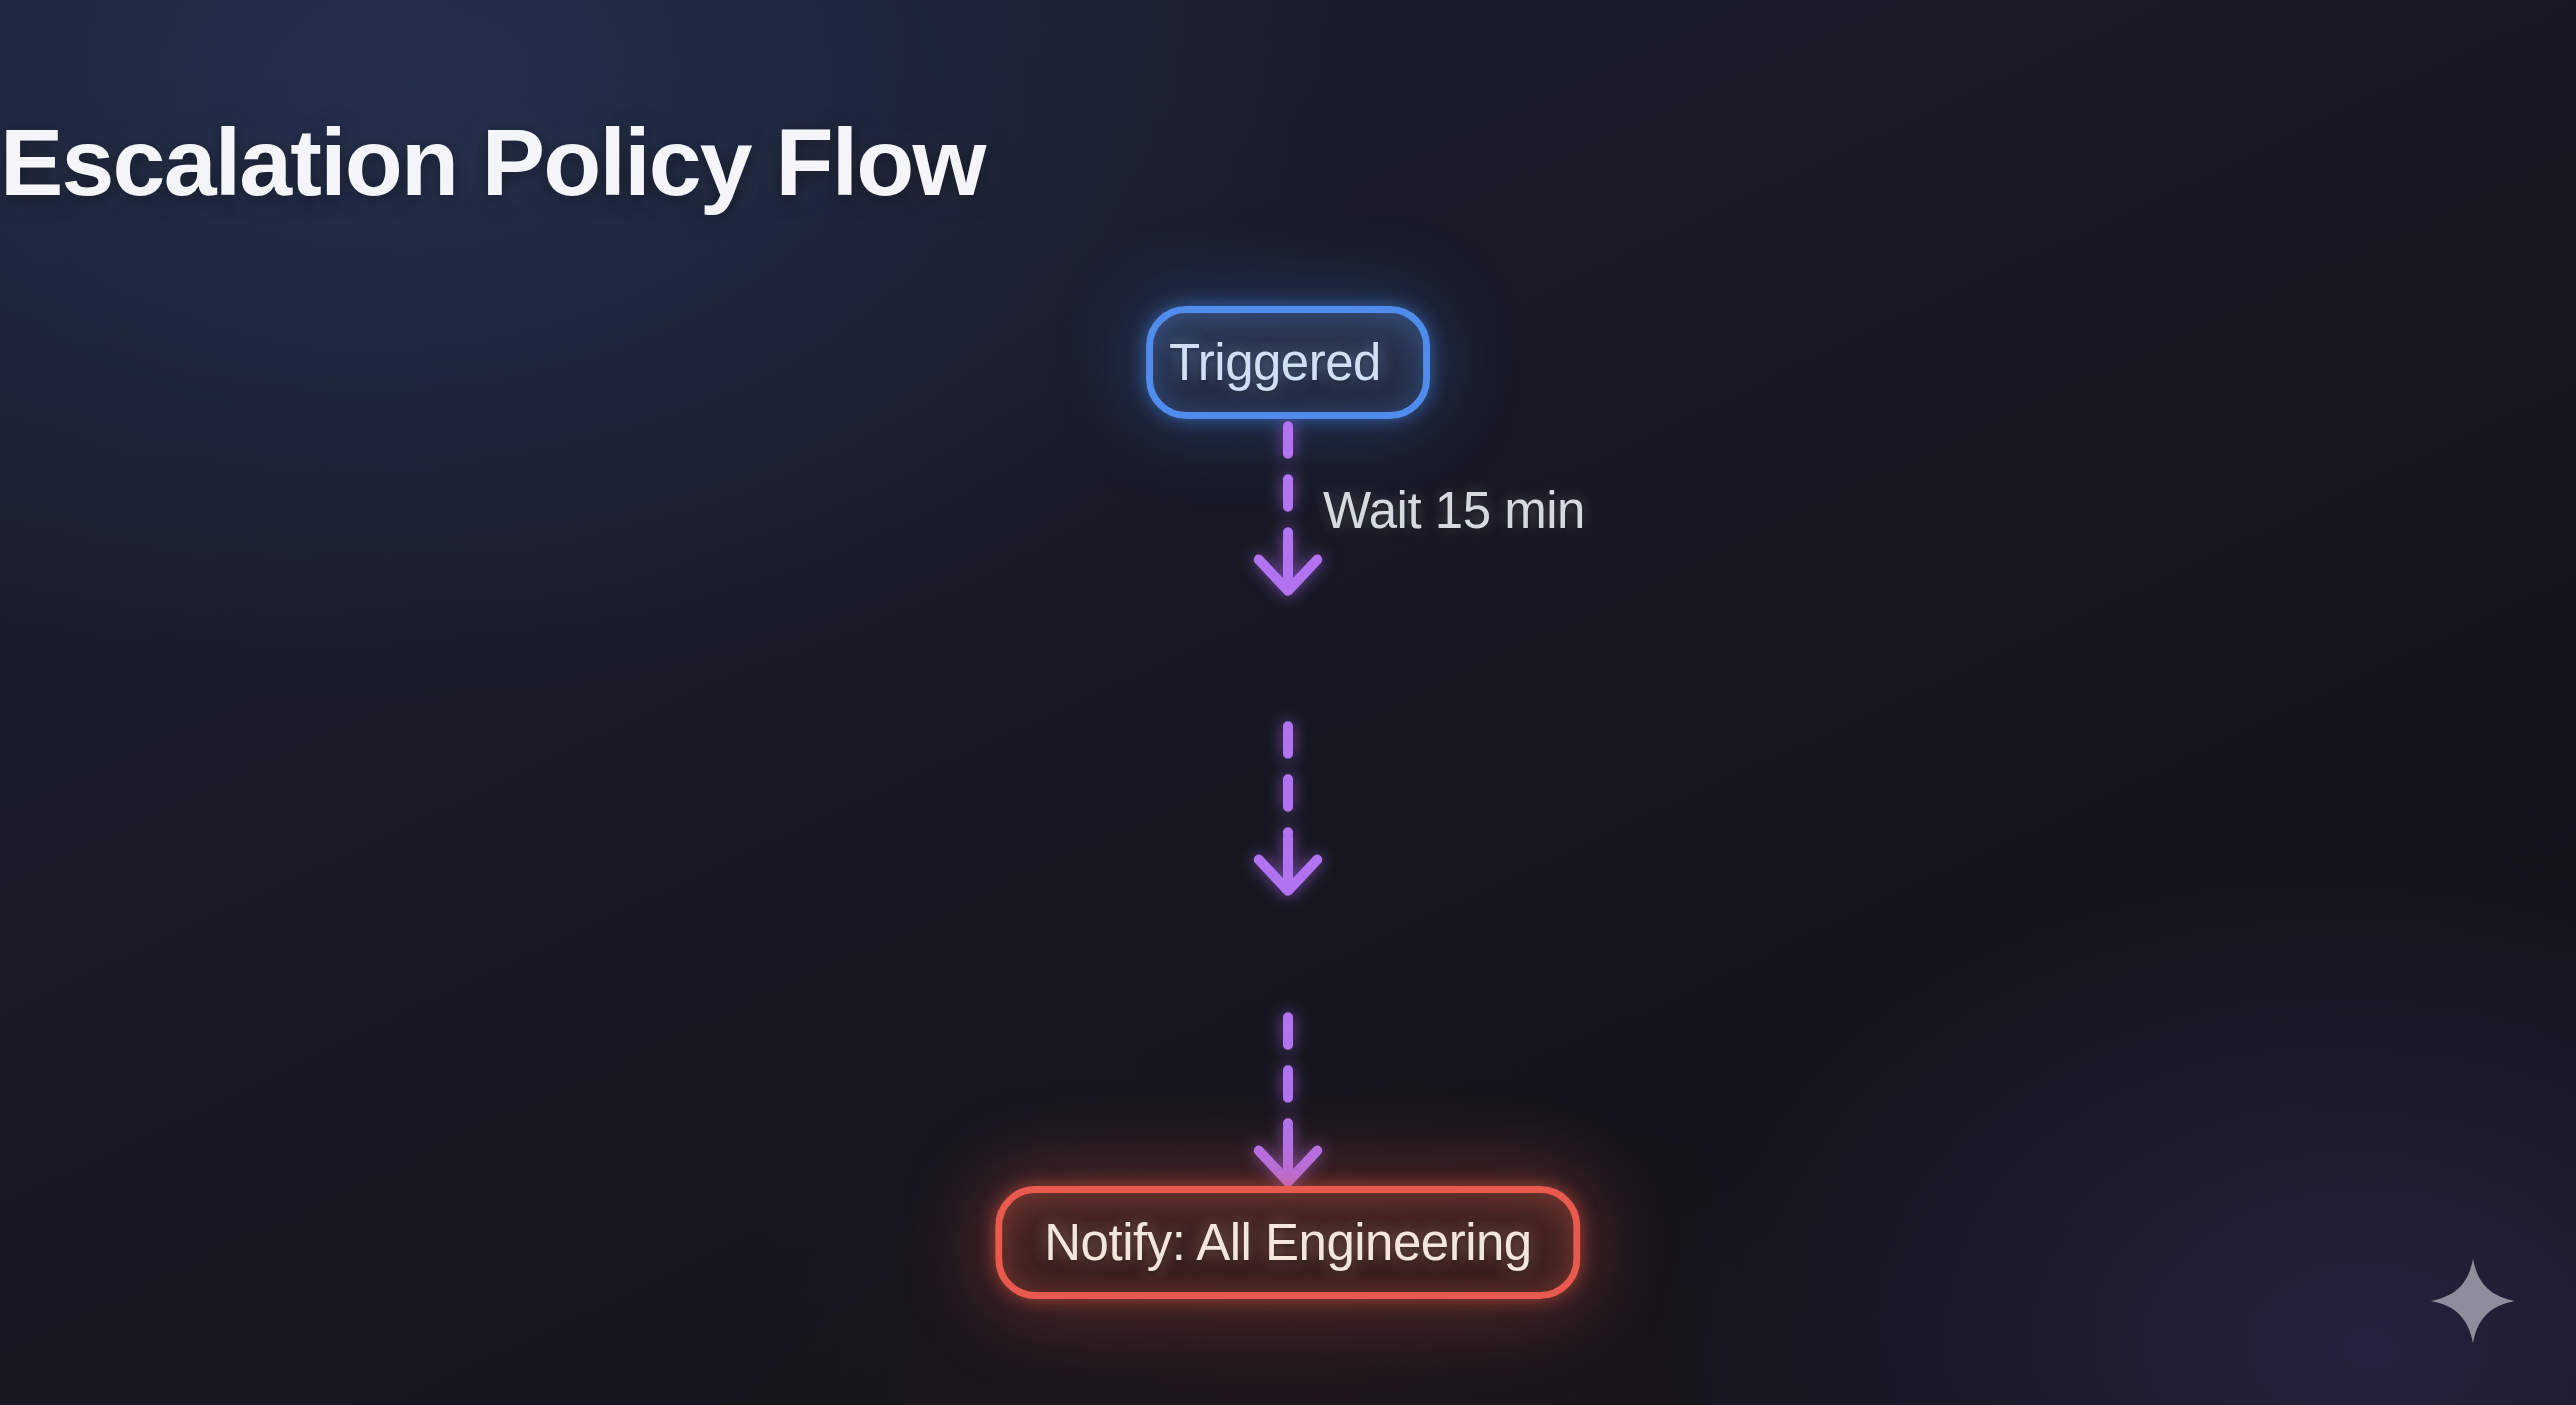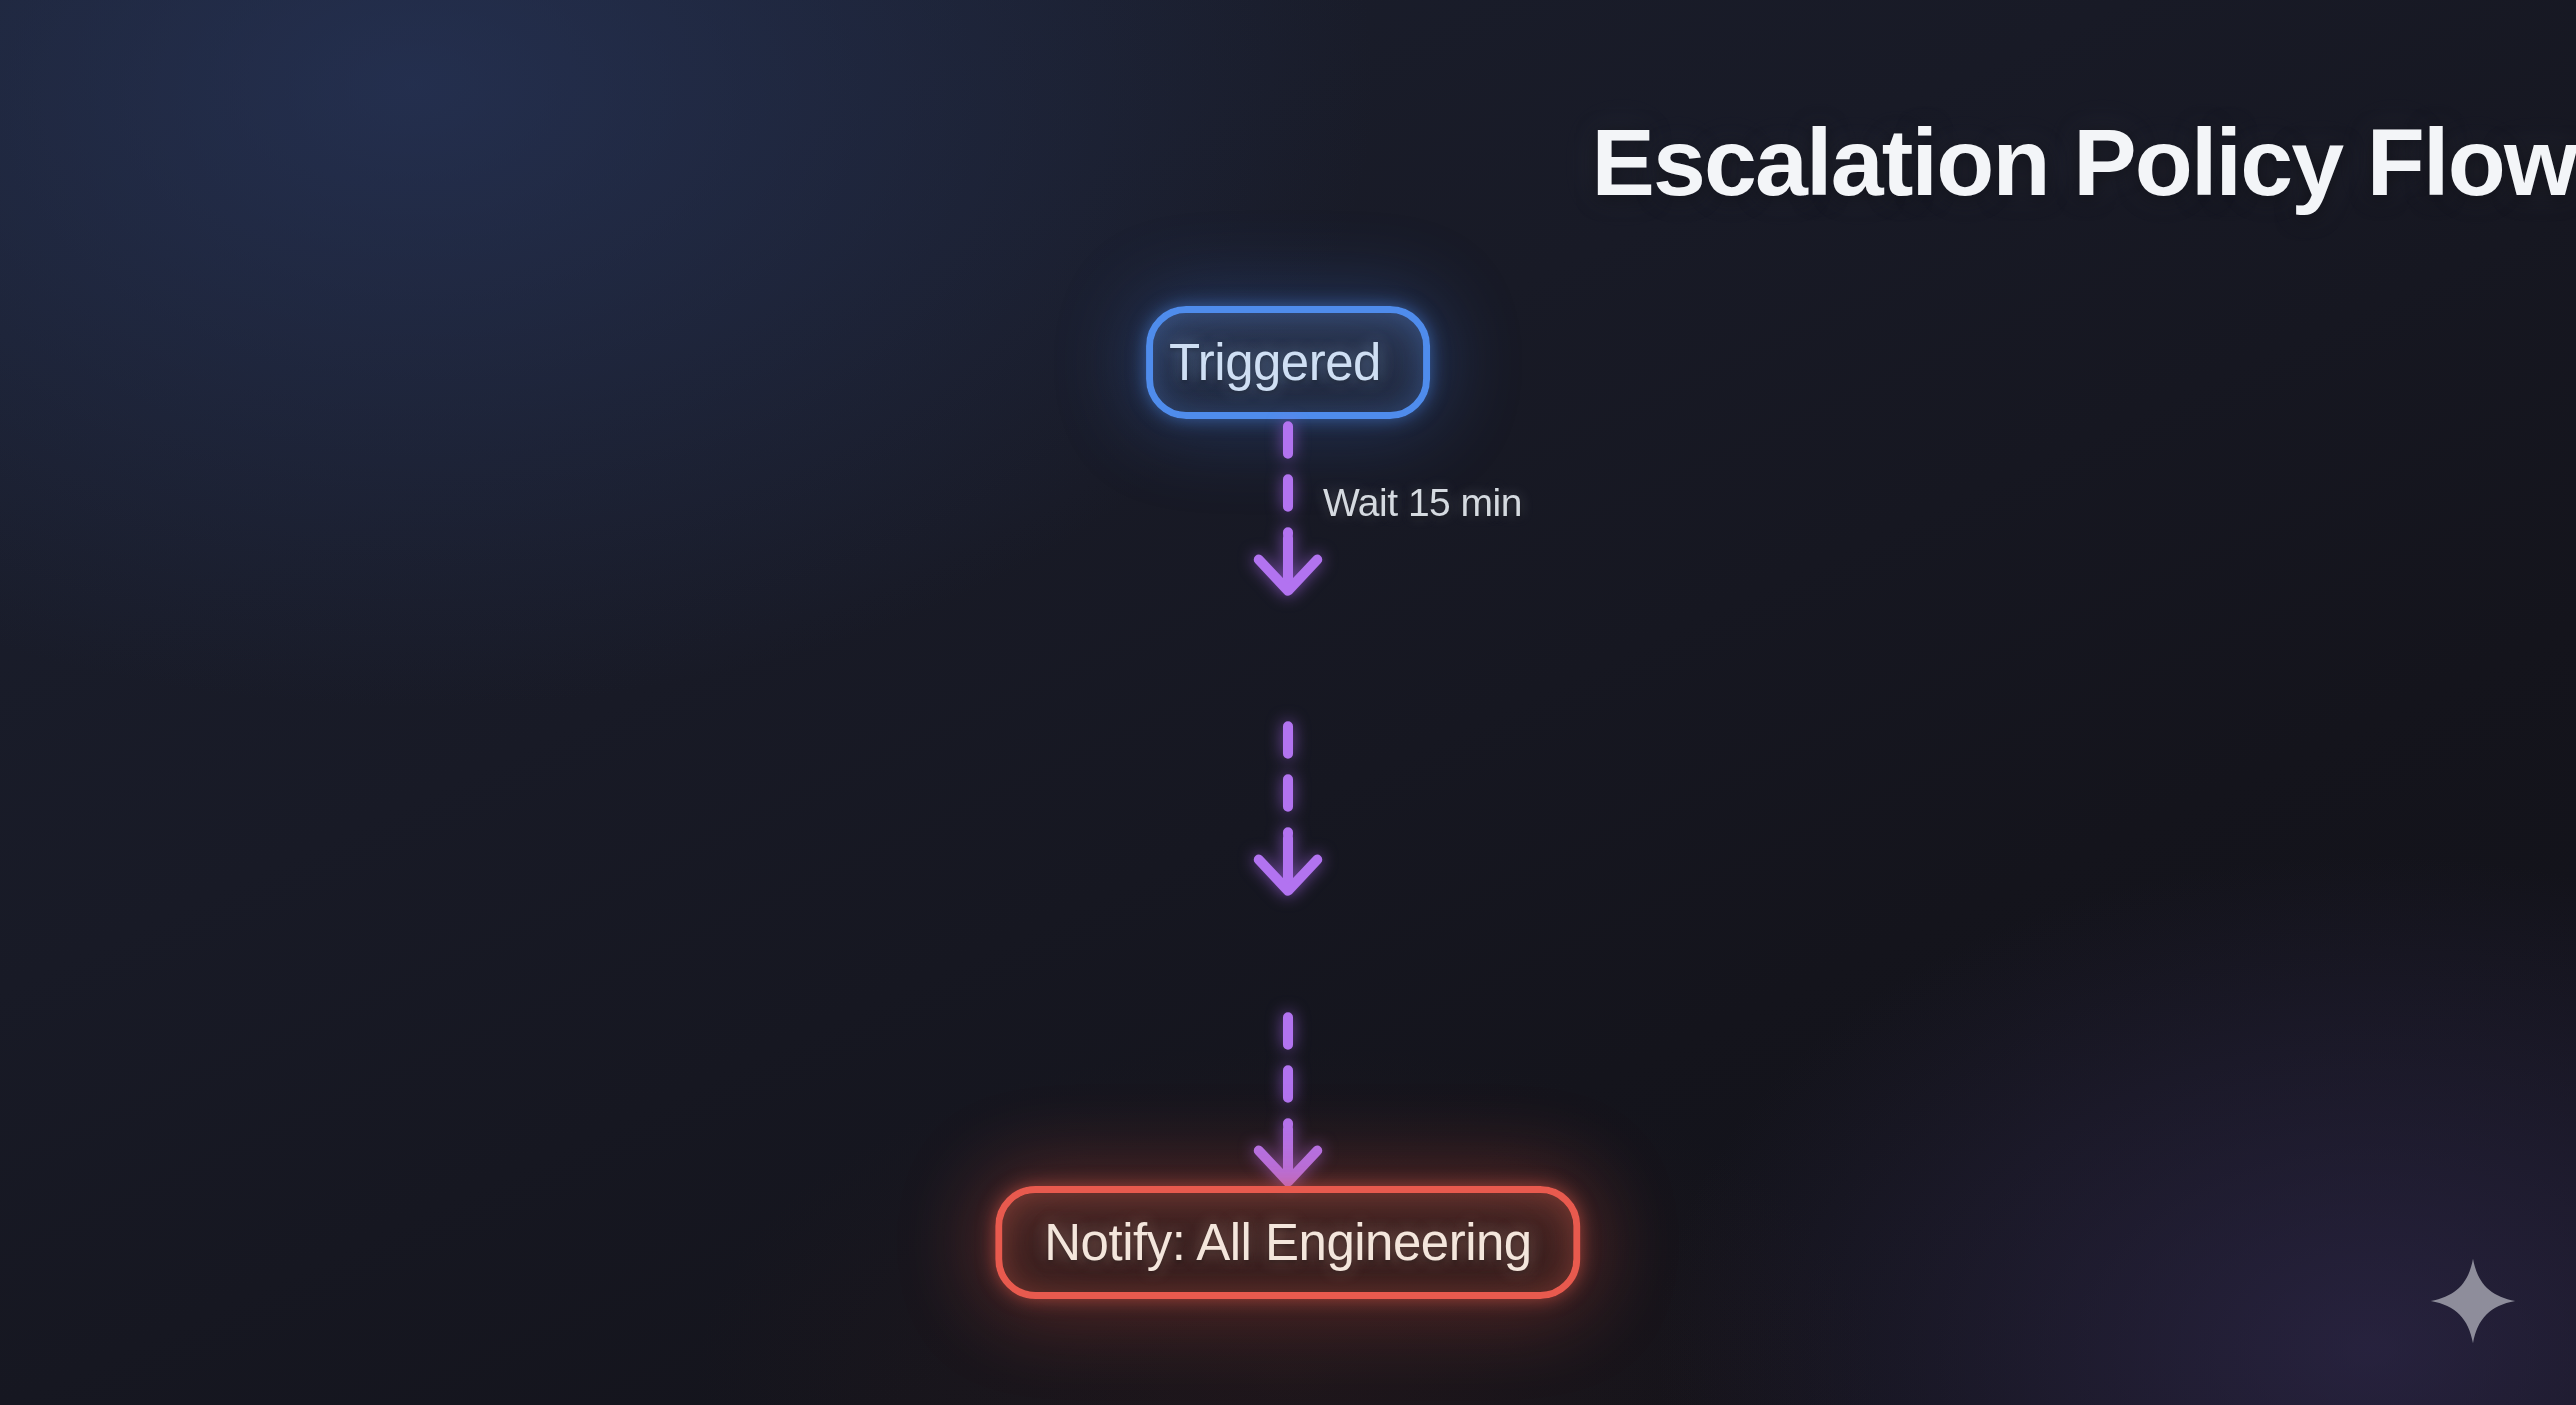--- a/index.html
+++ b/index.html
@@ -18,21 +18,21 @@
       radial-gradient(1189px 823px at 92% 96%, rgba(60, 50, 98, 0.50), rgba(60,50,98,0) 60%),
       radial-gradient(915px 512px at 50% 98%, rgba(70, 36, 30, 0.22), rgba(70,36,30,0) 65%),
       linear-gradient(155deg, #1b2030 0%, #181a26 38%, #14141c 70%, #111118 100%);
   }
 
   .title {
     position: absolute;
     top: 108px;
     left: 0;
     width: 100%;
-    text-align: right;
+    text-align: left;
     font-size: 95px;
     font-weight: bold;
     letter-spacing: -1.8px;
     color: #f3f5f8;
     text-shadow: 0 2.7px 20px rgba(0,0,0,0.55), 0 0 37px rgba(210,225,255,0.12);
   }
 
   .node {
     position: absolute;
     left: 50%;
@@ -82,21 +82,21 @@
     height: 179px;
     filter: drop-shadow(0 0 8.2px rgba(172, 104, 242, 0.65));
   }
   .arrow-1 { top: 419px; }
   .arrow-2 { top: 719px; }
   .arrow-3 { top: 1010px; }
 
   .edge-label {
     position: absolute;
     left: calc(50% + 35px);
-    font-size: 39px;
+    font-size: 51px;
     letter-spacing: -0.5px;
     color: #d5dae0;
     white-space: nowrap;
     text-shadow: 0 0 12.8px rgba(220, 228, 240, 0.28), 0 1.8px 5.5px rgba(0,0,0,0.5);
   }
   .edge-label-1 { top: 481px; }
   .edge-label-2 { top: 774px; }
 
   .watermark {
     position: absolute;

